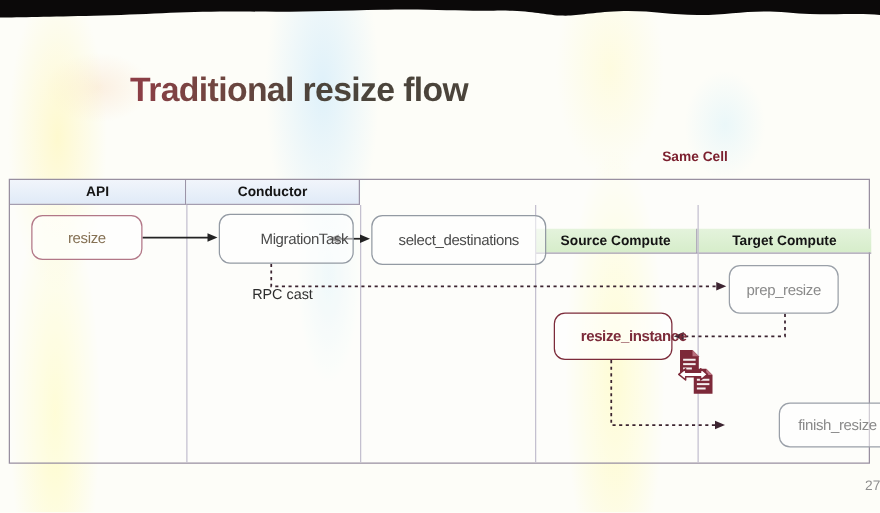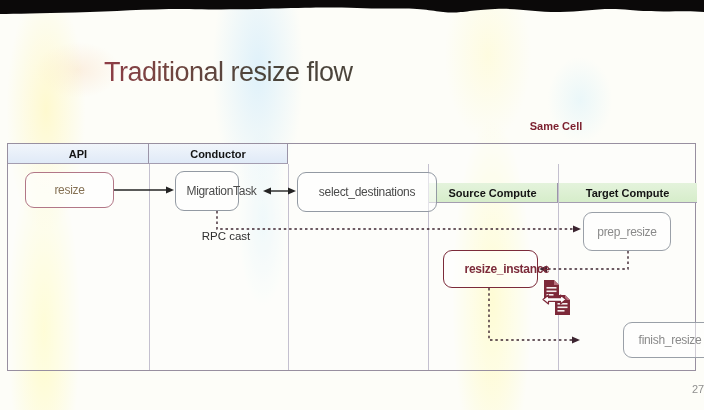--- a/index.html
+++ b/index.html
@@ -17,21 +17,21 @@
       radial-gradient(65px 190px at 258px 70px, rgba(198,231,252,0.55), rgba(198,231,252,0) 70%),
       radial-gradient(38px 130px at 263px 220px, rgba(205,236,252,0.38), rgba(205,236,252,0) 70%),
       radial-gradient(55px 250px at 492px 300px, rgba(255,250,182,0.75), rgba(255,250,182,0) 72%),
       radial-gradient(60px 120px at 488px 55px, rgba(255,250,200,0.5), rgba(255,250,200,0) 72%),
       radial-gradient(45px 60px at 580px 100px, rgba(212,240,250,0.45), rgba(212,240,250,0) 72%),
       radial-gradient(60px 40px at 78px 70px, rgba(250,228,205,0.55), rgba(250,228,205,0) 70%);
   }
   .top-band{position:absolute;top:0;left:0;z-index:5;}
   .slide-title{
     position:absolute;left:104px;top:57px;z-index:2;
-    font-size:27px;font-weight:normal;letter-spacing:-0.5px;color:#55463e;
+    font-size:27px;font-weight:bold;letter-spacing:-0.5px;color:#55463e;
     background:linear-gradient(90deg,#8e3d46 0px,#704640 70px,#4b443b 150px);
     -webkit-background-clip:text;background-clip:text;-webkit-text-fill-color:transparent;
     white-space:nowrap;
   }
   .same-cell{
     position:absolute;left:508px;top:120px;width:96px;z-index:2;
     text-align:center;font-size:11px;font-weight:bold;color:#7b1f2e;
   }
   .page-number{
     position:absolute;left:692px;top:383px;z-index:2;
@@ -86,21 +86,21 @@
   <div class="lane-head head-blue" style="left:141px;width:139px;">Conductor</div>
   <div class="lane-head head-green" style="left:420px;width:130px;">Source Compute</div>
   <div class="lane-head head-green" style="left:550px;width:139px;border-right:none;">Target Compute</div>
   <div class="lane-vline" style="left:141px;"></div>
   <div class="lane-vline" style="left:280px;"></div>
   <div class="lane-vline" style="left:420px;"></div>
   <div class="lane-vline" style="left:550px;"></div>
 </div>
 
 <div class="node node-resize" style="left:25px;top:172px;width:89px;height:36px;">resize</div>
-<div class="node" style="left:175px;top:171px;width:64px;height:40px;padding-left:29px;">MigrationTask</div>
+<div class="node" style="left:175px;top:171px;width:108px;height:40px;padding-left:29px;">MigrationTask</div>
 <div class="node" style="left:297px;top:172px;width:140px;height:40px;">select_destinations</div>
 <div class="node node-gray" style="left:583px;top:212px;width:88px;height:39px;">prep_resize</div>
 <div class="node node-maroon" style="left:443px;top:250px;width:95px;height:38px;padding-left:33px;">resize_instance</div>
 <div class="node node-gray" style="left:582px;top:322px;width:94px;height:36px;margin-left:41px;">finish_resize</div>
 
 <div class="edge-label">RPC cast</div>
 
 <svg class="arrows" width="704" height="410" viewBox="0 0 704 410">
 
   <line x1="114" y1="190" x2="167" y2="190" stroke="#232323" stroke-width="1.4"></line>

